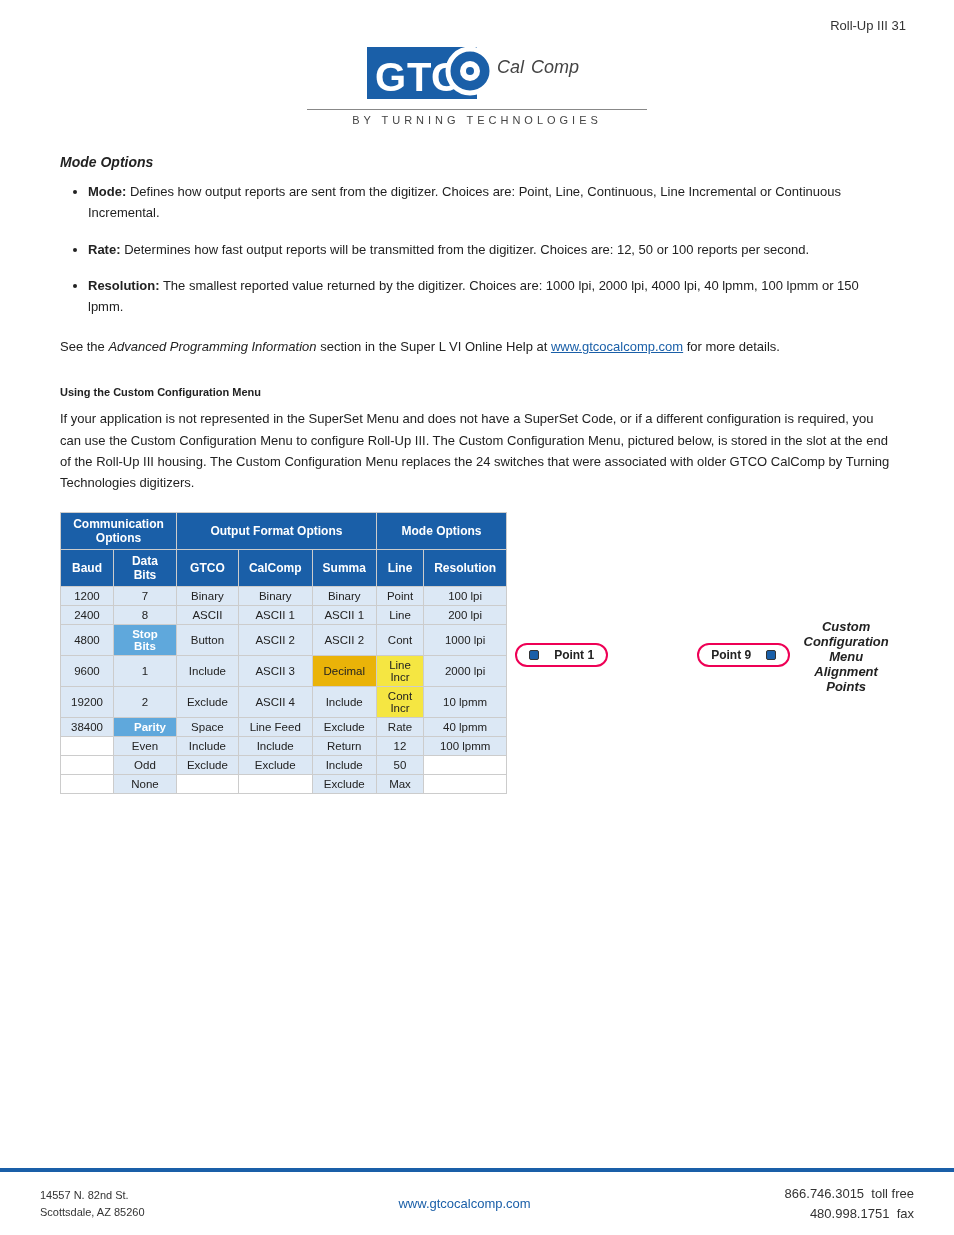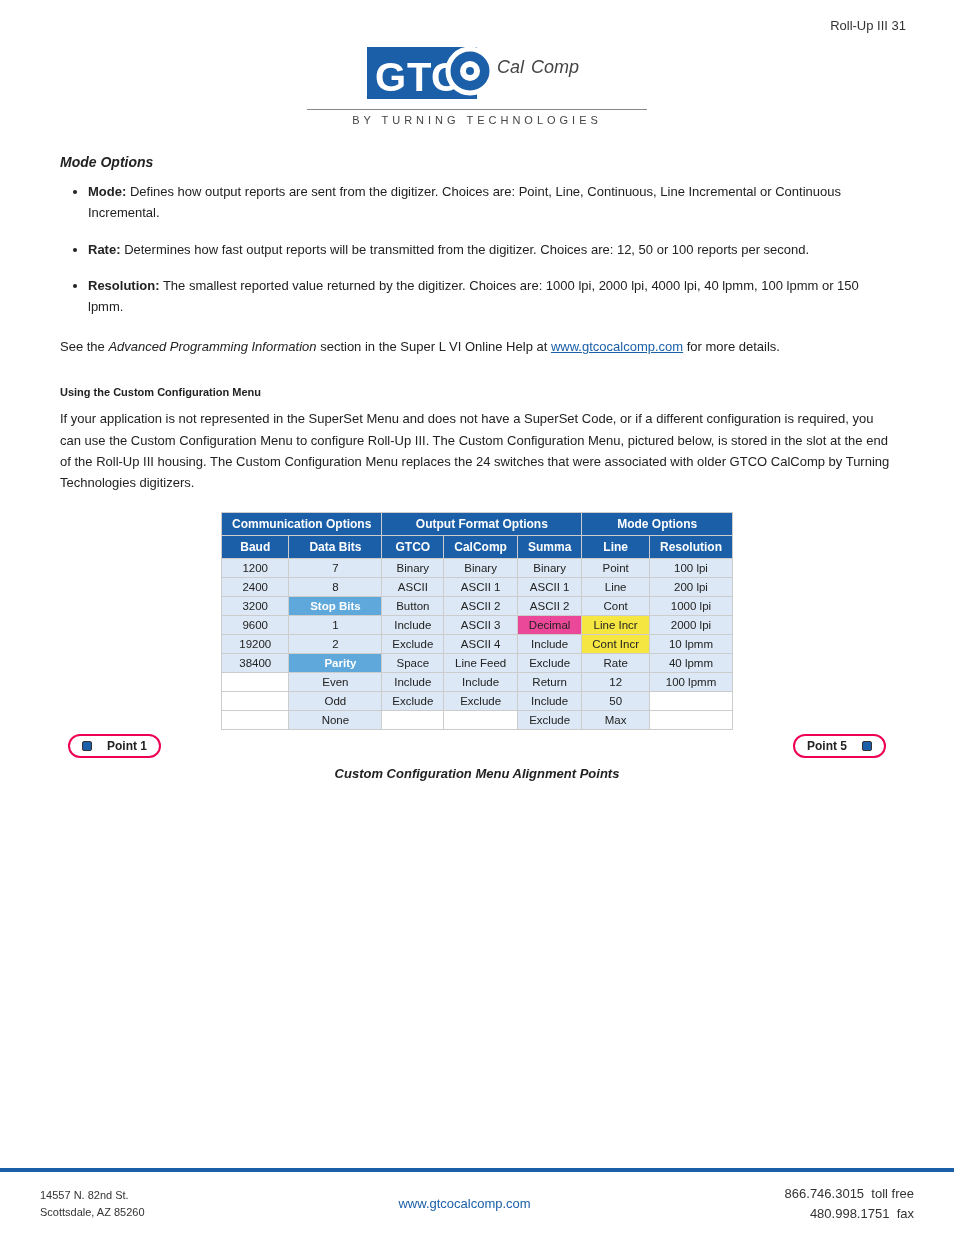--- a/index.html
+++ b/index.html
@@ -85,21 +85,21 @@
       margin: 28px 0 10px 0;
       border-bottom: none;
     }
     .section-body {
       line-height: 1.65;
       margin-bottom: 18px;
     }
     
     .config-table-wrap {
       display: flex;
-      flex-direction: column;
+      flex-direction: row;
       align-items: center;
       margin: 18px 0 6px 0;
     }
     .config-table {
       border-collapse: collapse;
       font-size: 11.5px;
       background: #fff;
     }
     .config-table th {
       background: #1a5fa8;
@@ -271,34 +271,34 @@
             <tr>
               <td>2400</td>
               <td>8</td>
               <td>ASCII</td>
               <td>ASCII 1</td>
               <td>ASCII 1</td>
               <td>Line</td>
               <td>200 lpi</td>
             </tr>
             <tr>
-              <td>3200</td>
+              <td>4800</td>
               <td style="background: rgb(95, 168, 220); color: rgb(255, 255, 255); font-weight: bold;">Stop Bits</td>
               <td>Button</td>
               <td>ASCII 2</td>
               <td>ASCII 2</td>
               <td>Cont</td>
               <td>1000 lpi</td>
             </tr>
             <tr>
               <td>9600</td>
               <td>1</td>
               <td>Include</td>
               <td>ASCII 3</td>
-              <td style="background: #ec4899;">Decimal</td>
+              <td style="background: #eab308;">Decimal</td>
               <td style="background: rgb(245, 230, 66);">Line Incr</td>
               <td>2000 lpi</td>
             </tr>
             <tr>
               <td>19200</td>
               <td>2</td>
               <td>Exclude</td>
               <td>ASCII 4</td>
               <td>Include</td>
               <td style="background: rgb(245, 230, 66);">Cont Incr</td>
@@ -342,21 +342,21 @@
             </tr>
           </tbody>
       </table>
 
       <div style="width:100%; display:flex; justify-content:space-between; align-items:center; margin-top:4px; padding: 0 8px;">
         <div class="point-box">
           <span class="point-dot"></span>
           <span>Point 1</span>
         </div>
         <div class="point-box">
-          <span>Point 5</span>
+          <span>Point 9</span>
           <span class="point-dot"></span>
         </div>
       </div>
 
       <div class="config-caption">Custom Configuration Menu Alignment Points</div>
     </div>
 
   </div>
 
   <div class="footer">

